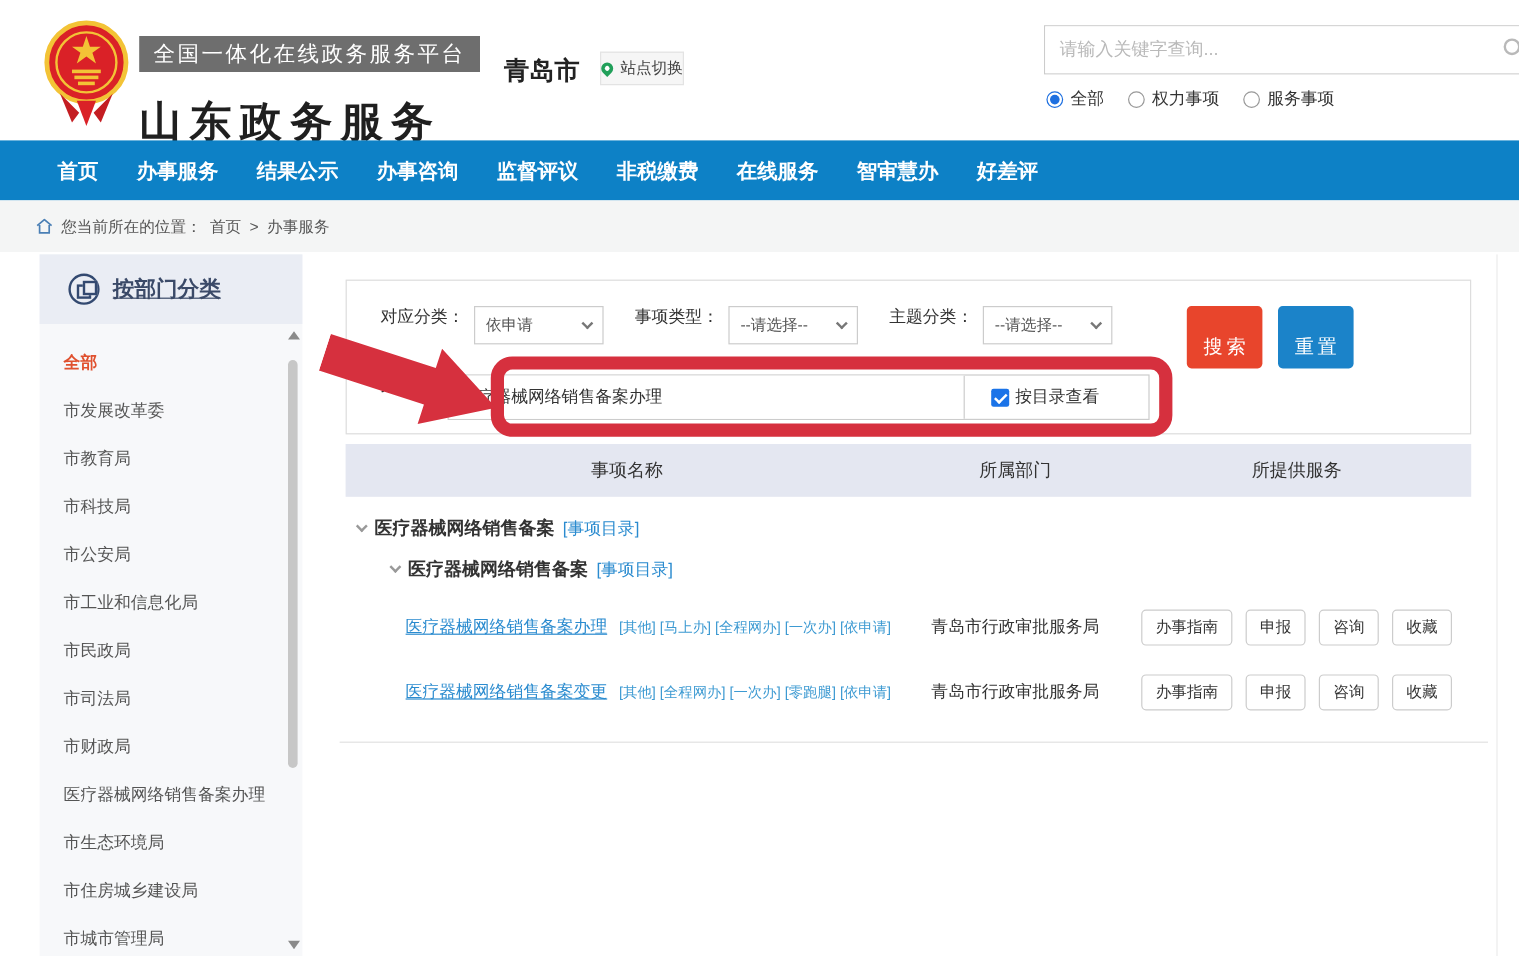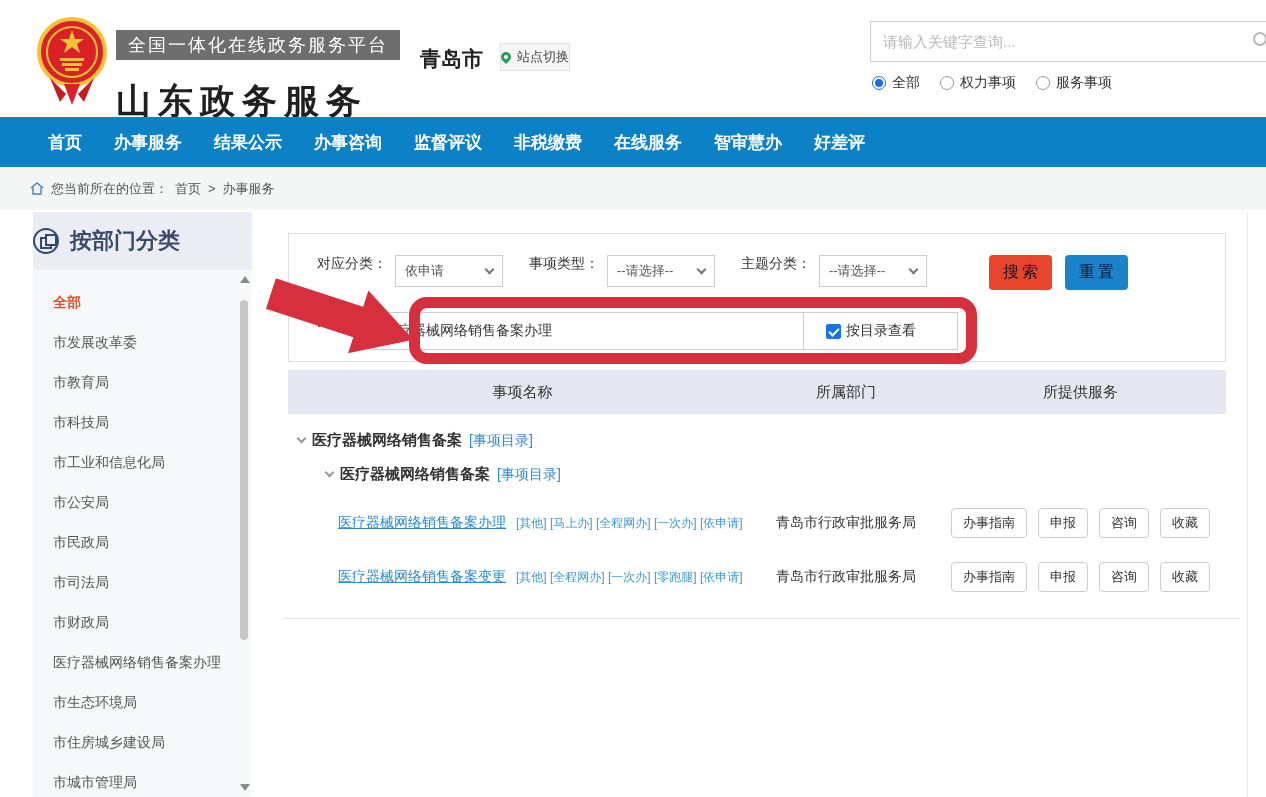--- a/index.html
+++ b/index.html
@@ -40,21 +40,21 @@
   .nav-item { color:#fff; font-size:17px; font-weight:600; cursor:pointer; white-space:nowrap; }
 
   
   .breadcrumb { position:absolute; top:167px; left:0; width:100%; height:43px; background:#f4f5f5;
     display:flex; align-items:center; padding-left:30px; gap:7px; font-size:13px; color:#555; }
   .crumb-link { cursor:pointer; }
 
   
   .sidebar { position:absolute; left:33px; top:212px; width:219px; height:585px; background:#f7f8fa; }
   .sidebar-header { height:58px; background:#eaedf4; display:flex; align-items:center;
-    gap:11px; color:#3b4a68; font-size:22px; font-weight:bold; }
+    padding-left:24px; gap:11px; color:#3b4a68; font-size:18px; font-weight:bold;text-decoration:underline; }
   .cat-icon { width:26px; height:26px; border:2px solid #334970; border-radius:50%; position:relative; flex:0 0 auto; }
   .cat-icon::before { content:""; position:absolute; left:5px; top:7px; width:8px; height:8px; border:2px solid #334970; }
   .cat-icon::after { content:""; position:absolute; left:10px; top:4px; width:8px; height:8px;
     border:2px solid #334970; background:#eaedf4; }
   .sidebar-list { position:relative; padding-top:12px; height:527px; }
   .sidebar-item { height:40px; line-height:40px; padding-left:20px; font-size:14px; color:#555; cursor:pointer; }
   .sidebar-item.active { color:#e0512f; font-weight:bold; }
   .sbar { position:absolute; right:2px; top:4px; bottom:4px; width:12px; }
   .sbar-up, .sbar-down { position:absolute; left:2px; width:0; height:0; border-left:5px solid transparent;
     border-right:5px solid transparent; }
@@ -67,21 +67,21 @@
   .right-line { position:absolute; left:1247px; top:212px; height:585px; width:1px; background:#ebebeb; }
 
   .filter-panel { position:relative; border:1px solid #ddd; background:#fff; height:129px; }
   .frow1 { position:absolute; top:21px; left:28px; display:flex; align-items:flex-start; }
   .flabel { font-size:14px; color:#333; margin-right:8px; white-space:nowrap; }
   .select { width:108px; height:32px; border:1px solid #ccc; display:flex; align-items:center;
     justify-content:space-between; padding:0 9px; font-size:13px; color:#555; margin-right:26px;
     background:#fff; cursor:pointer; }
   .chev { width:7px; height:7px; border-right:2px solid #777; border-bottom:2px solid #777;
     transform:rotate(45deg); margin-top:-4px; flex:0 0 auto; }
-  .btn { color:#0f172a; font-size:16px; letter-spacing:3px; padding:7px 11px 7px 14px; border:0;
+  .btn { color:#ffffff; font-size:16px; letter-spacing:3px; padding:24px 11px 7px 14px; border:0;
     border-radius:4px; cursor:pointer; font-family:Liberation Serif, serif; }
   .btn-search { background:#e8452c; margin-left:36px; }
   .btn-reset { background:#1b83c9; margin-left:13px; }
 
   .frow2 { position:absolute; top:78px; left:28px; display:flex; align-items:center; }
   .name-strip { position:absolute; top:78px; left:84px; width:585px; height:38px; border:1px solid #ccc;
     background:#fff; display:flex; align-items:stretch; }
   .name-strip input { width:430px; border:0; outline:none; padding:0 10px; font-size:14px; color:#333;
     font-family:inherit; border-right:1px solid #ccc; }
   .catalog { display:flex; align-items:center; gap:5px; padding-left:22px; font-size:14px; color:#333; }
@@ -191,22 +191,22 @@
 <div class="sidebar">
   <div class="sidebar-header">
     <span class="cat-icon"></span>
     <span>按部门分类</span>
   </div>
   <div class="sidebar-list">
     <div class="sidebar-item active">全部</div>
     <div class="sidebar-item">市发展改革委</div>
     <div class="sidebar-item">市教育局</div>
     <div class="sidebar-item">市科技局</div>
+    <div class="sidebar-item">市公安局</div>
     <div class="sidebar-item">市工业和信息化局</div>
-    <div class="sidebar-item">市公安局</div>
     <div class="sidebar-item">市民政局</div>
     <div class="sidebar-item">市司法局</div>
     <div class="sidebar-item">市财政局</div>
     <div class="sidebar-item">医疗器械网络销售备案办理</div>
     <div class="sidebar-item">市生态环境局</div>
     <div class="sidebar-item">市住房城乡建设局</div>
     <div class="sidebar-item">市城市管理局</div>
     <div class="sbar">
       <span class="sbar-up"></span>
       <span class="sbar-thumb"></span>

